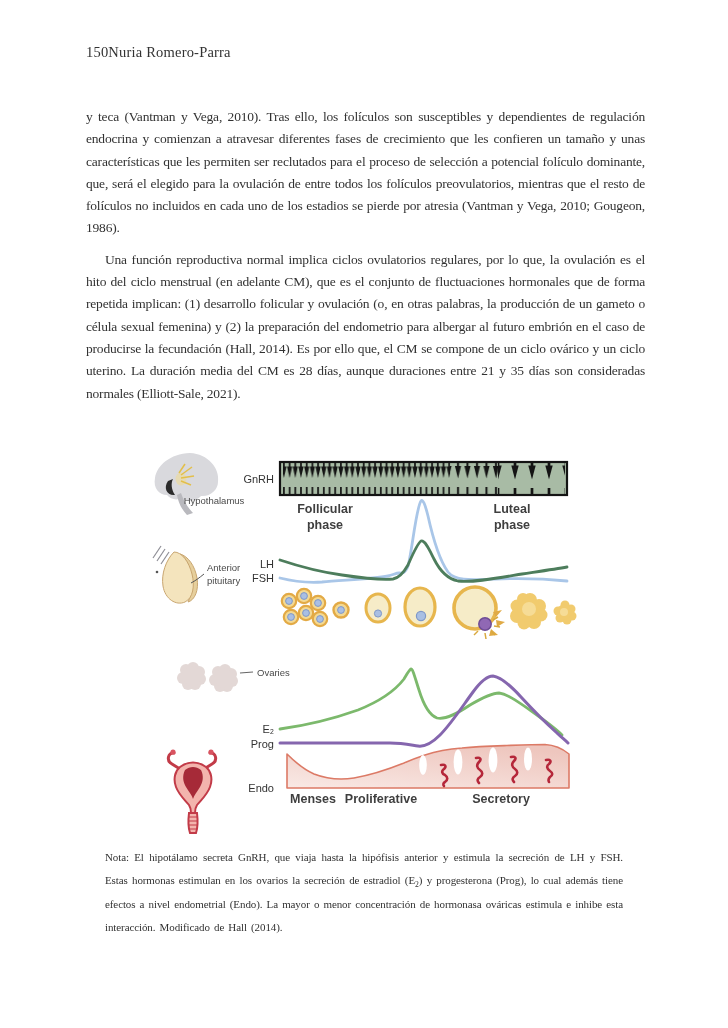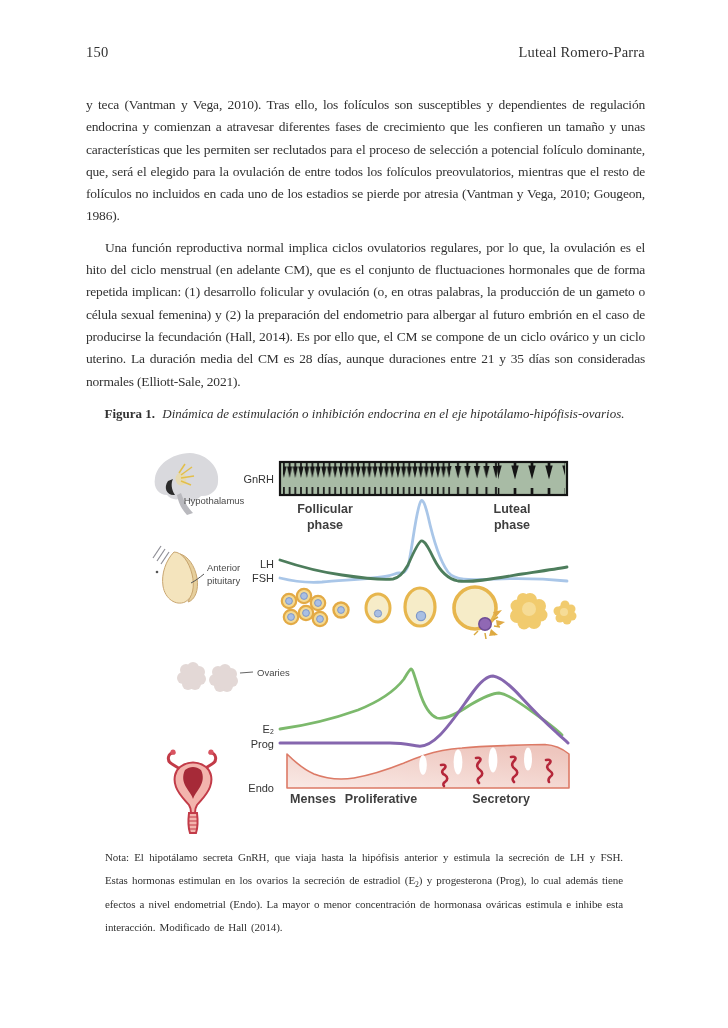--- a/index.html
+++ b/index.html
@@ -2,24 +2,24 @@
 <html><head>
 <meta charset="utf-8">
 <style>
   html,body{margin:0;padding:0;background:#ffffff;}
   .page{
     position:relative;width:728px;height:1028px;background:#ffffff;overflow:hidden;
     font-family:"Liberation Serif","DejaVu Serif",serif;color:#323232;
   }
   .running-head{
     position:absolute;top:44px;left:86px;width:559px;
-    display:flex;justify-content:space-between;
+    display:flex;
     font-size:14.5px;letter-spacing:.2px;
   }
-  .text-col{position:absolute;top:94px;left:86px;width:559px;}
+  .text-col{position:absolute;top:106px;left:86px;width:559px;}
   .text-col p{
     margin:0;text-align:justify;font-size:13.5px;line-height:22.3px;
     letter-spacing:-.2px;
   }
   .text-col p.p2{margin-top:9px;text-indent:19px;font-family:Liberation Serif, serif;}
   .caption{
     position:absolute;top:404px;left:86px;width:557px;text-align:center;
     font-size:13px;line-height:20px;color:#323232;
   }
   .caption b{font-weight:bold;margin-right:4px;}
@@ -36,32 +36,28 @@
   }
   .note sub{font-size:70%;line-height:0;}
 </style>
 </head>
 <body>
 
 <div class="page">
 
   <header class="running-head">
     <span>150</span>
-    <span>Luteal Romero-Parra</span>
+    <span>Nuria Romero-Parra</span>
   </header>
 
   <div class="text-col">
     <p class="p1">y teca (Vantman y Vega, 2010). Tras ello, los folículos son susceptibles y dependientes de regulación endocrina y comienzan a atravesar diferentes fases de crecimiento que les confieren un tamaño y unas características que les permiten ser reclutados para el proceso de selección a potencial folículo dominante, que, será el elegido para la ovulación de entre todos los folículos preovulatorios, mientras que el resto de folículos no incluidos en cada uno de los estadios se pierde por atresia (Vantman y Vega, 2010; Gougeon, 1986).</p>
     <p class="p2">Una función reproductiva normal implica ciclos ovulatorios regulares, por lo que, la ovulación es el hito del ciclo menstrual (en adelante CM), que es el conjunto de fluctuaciones hormonales que de forma repetida implican: (1) desarrollo folicular y ovulación (o, en otras palabras, la producción de un gameto o célula sexual femenina) y (2) la preparación del endometrio para albergar al futuro embrión en el caso de producirse la fecundación (Hall, 2014). Es por ello que, el CM se compone de un ciclo ovárico y un ciclo uterino. La duración media del CM es 28 días, aunque duraciones entre 21 y 35 días son consideradas normales (Elliott-Sale, 2021).</p>
   </div>
 
-  <div class="caption">
-    <b>Figura 1.</b>
-    <i>Dinámica de estimulación o inhibición endocrina en el eje hipotálamo-hipófisis-ovarios.</i>
-  </div>
 
   <svg class="figure" width="430" height="385" viewBox="0 0 430 385">
     <defs>
       <pattern id="arrD" width="5.7" height="33" patternUnits="userSpaceOnUse">
         <line x1="2.8" y1="2" x2="2.8" y2="20" stroke="#141414" stroke-width="1.7"></line>
         <path d="M0.2,14.5 L2.8,26 L5.4,14.5 Z" fill="#141414"></path>
       </pattern>
       <pattern id="arrM" width="9.5" height="33" patternUnits="userSpaceOnUse">
         <line x1="4" y1="2" x2="4" y2="20" stroke="#141414" stroke-width="2"></line>
         <path d="M0.9,14 L4,26.5 L7.1,14 Z" fill="#141414"></path>

